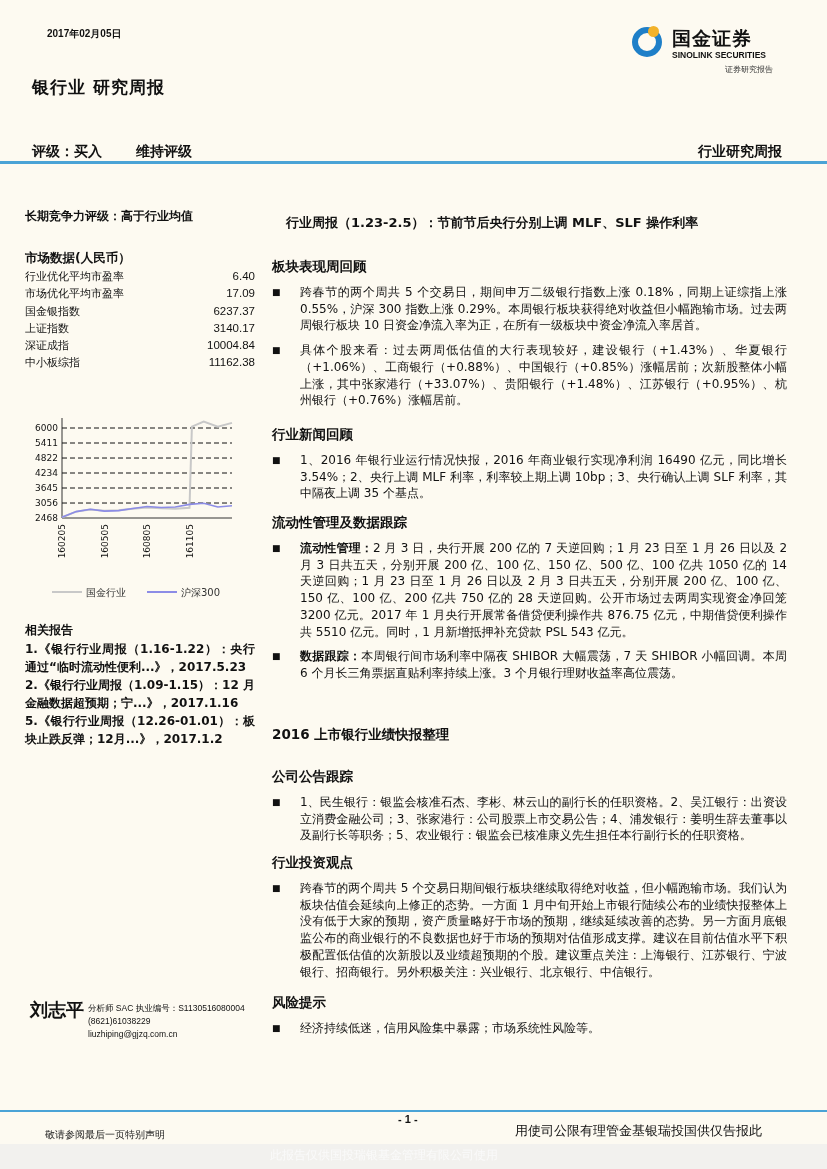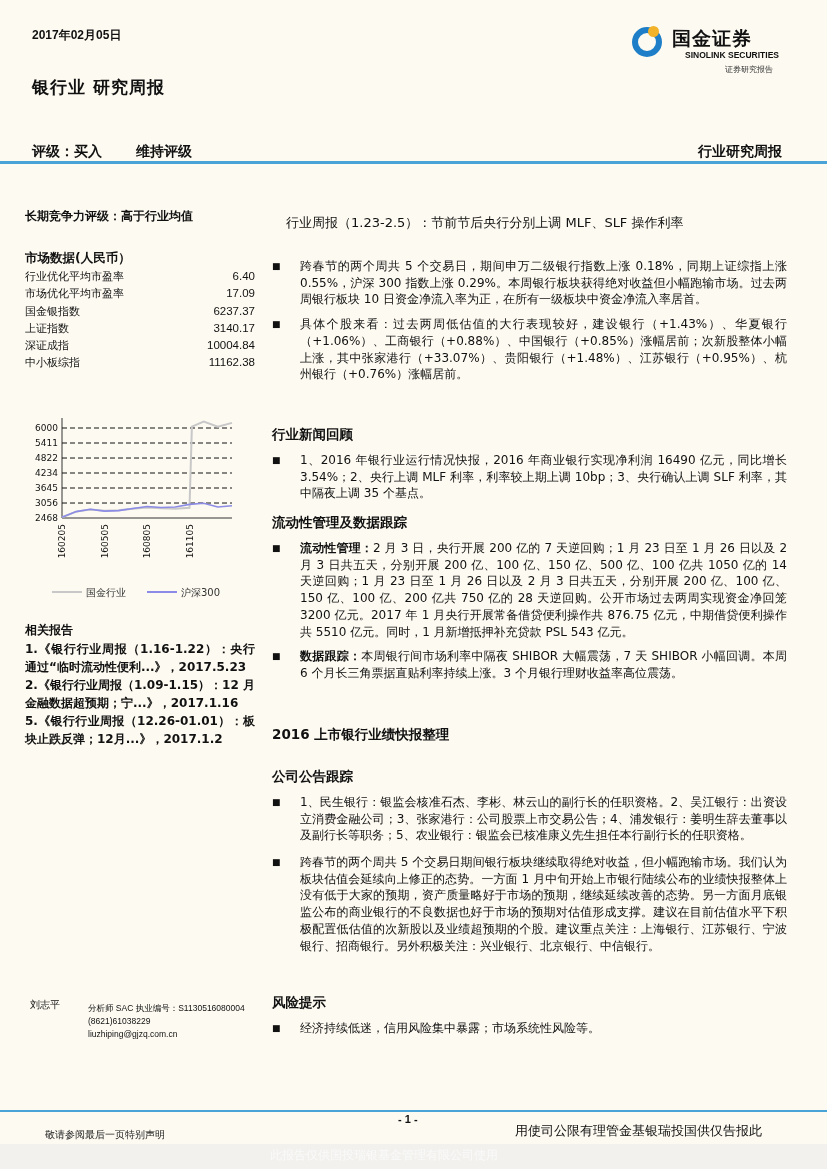--- a/index.html
+++ b/index.html
@@ -2,50 +2,50 @@
 <html><head>
 <meta charset="utf-8">
 <style>
   html, body { margin:0; padding:0; }
   body {
     width:827px; height:1169px; position:relative; overflow:hidden;
     background:#fdfaf1; color:#111;
     font-family:"DejaVu Sans", "Liberation Sans", sans-serif;
   }
   .abs { position:absolute; }
-  .date { left:32px; top:27px; font-size:12px; font-weight:bold; font-family:"Liberation Sans", sans-serif;text-align:center; }
+  .date { left:47px; top:27px; font-size:10px; font-weight:bold; font-family:"Liberation Sans", sans-serif;text-align:center; }
   .title { left:32px; top:76px; font-size:17px; font-weight:bold; letter-spacing:1px; }
   .rating { left:32px; top:143px; font-size:14px; font-weight:bold; }
   .rating .r2 { margin-left:34px; }
   .doctype { right:45px; top:143px; font-size:14px; font-weight:bold; }
   .rule-top { left:0; right:0; top:161px; height:3px; background:#4aa3d6; }
   .logo { left:630px; top:24px; width:160px; height:52px;text-align:center; }
   .logo .circle { position:absolute; left:2px; top:3px; width:30px; height:30px; border-radius:50%; border:6px solid #1e7fc8; box-sizing:border-box; border-right-color:#1e7fc8; }
   .logo .dot { position:absolute; left:18px; top:2px; width:11px; height:11px; border-radius:50%; background:#f2b22a; }
   .logo .cn { position:absolute; left:42px; top:2px; font-size:19px; font-weight:bold; letter-spacing:1px; }
-  .logo .en { position:absolute; left:42px; top:26px; font-size:8.5px; font-weight:bold; font-family:"Liberation Sans", sans-serif;margin-left:13px; }
+  .logo .en { position:absolute; left:42px; top:26px; font-size:8.5px; font-weight:bold; font-family:"Liberation Sans", sans-serif; }
   .logo .sub { position:absolute; left:95px; top:40px; font-size:8px; color:#333; }
 
   
   .lc { left:25px; width:230px; }
   .comp { top:208px; font-size:12px; font-weight:bold; }
   .mkt-title { top:250px; font-size:12.5px; font-weight:bold; }
   .mkt-table { top:268px; width:230px; font-size:11px; }
   .mkt-row { display:flex; justify-content:space-between; height:17.3px; line-height:17px; }
   .mkt-row .v { font-family:"Liberation Sans", sans-serif; font-size:11.5px; }
   .chart { left:22px; top:410px; width:225px; height:205px; }
   .rel-title { top:622px; font-size:12px; font-weight:bold; }
   .rel-list { top:640px; width:230px; font-size:12px; font-weight:bold; line-height:18px; }
   .rel-item { margin-bottom:0; text-align:justify; }
-  .author { left:30px; top:998px; font-size:10px; font-weight:normal; font-family:"DejaVu Serif", serif; }
+  .author { left:30px; top:998px; font-size:18px; font-weight:bold; font-family:"DejaVu Serif", serif; }
   .author-info { left:88px; top:1002px; font-size:8.5px; font-weight:normal; line-height:13px; font-family:"Liberation Sans", sans-serif; }
 
   
   .rc { left:272px; width:515px; }
-  .headline { left:286px; top:214px; font-size:13px; font-weight:normal; }
+  .headline { left:286px; top:214px; font-size:13px; font-weight:bold; }
   .sec { font-size:13.5px; font-weight:bold; }
   .bullet { display:flex; font-size:12px; line-height:16.7px; }
   .bullet .sq { width:28px; flex:none; font-size:9px; line-height:16.7px; }
   .bullet .txt { flex:1; text-align:justify; }
   .bullet .lead { font-weight:bold; }
 
   .rule-bot { left:0; right:0; top:1110px; height:2px; background:#4aa3d6; }
   .pageno { left:398px; top:1113px; font-size:11px; font-weight:bold; font-family:"Liberation Sans", sans-serif; }
   .foot-l { left:45px; top:1128px; font-size:10px; color:#222; }
   .foot-r { left:515px; top:1122px; font-size:13px; color:#111; }
@@ -140,20 +140,21 @@
 <div class="abs author">刘志平</div>
 <div class="abs author-info">
   <div>分析师 SAC 执业编号：S1130516080004</div>
   <div>(8621)61038229</div>
   <div>liuzhiping@gjzq.com.cn</div>
 </div>
 
 <div class="abs headline">行业周报（1.23-2.5）：节前节后央行分别上调 MLF、SLF 操作利率</div>
 <div id="main-body" class="abs rc" style="top:258px;">
     <div class="sec" style="position: absolute; top: 0px; width: 515px;">
+      <div style="margin-bottom: 8px;">板块表现周回顾</div>
       <div class="bullet" style="font-weight: normal; margin-bottom: 8px;">
         <span class="sq">■</span>
         <span class="txt"><span>跨春节的两个周共 5 个交易日，期间申万二级银行指数上涨 0.18%，同期上证综指上涨 0.55%，沪深 300 指数上涨 0.29%。本周银行板块获得绝对收益但小幅跑输市场。过去两周银行板块 10 日资金净流入率为正，在所有一级板块中资金净流入率居首。</span></span>
       </div>
       <div class="bullet" style="font-weight: normal; margin-bottom: 8px;">
         <span class="sq">■</span>
         <span class="txt"><span>具体个股来看：过去两周低估值的大行表现较好，建设银行（+1.43%）、华夏银行（+1.06%）、工商银行（+0.88%）、中国银行（+0.85%）涨幅居前；次新股整体小幅上涨，其中张家港行（+33.07%）、贵阳银行（+1.48%）、江苏银行（+0.95%）、杭州银行（+0.76%）涨幅居前。</span></span>
       </div>
     </div>
     <div class="sec" style="position: absolute; top: 168px; width: 515px;">
@@ -178,20 +179,21 @@
       <div style="margin-bottom: 8px;">2016 上市银行业绩快报整理</div>
     </div>
     <div class="sec" style="position: absolute; top: 510px; width: 515px;">
       <div style="margin-bottom: 8px;">公司公告跟踪</div>
       <div class="bullet" style="font-weight: normal; margin-bottom: 8px;">
         <span class="sq">■</span>
         <span class="txt"><span>1、民生银行：银监会核准石杰、李彬、林云山的副行长的任职资格。2、吴江银行：出资设立消费金融公司；3、张家港行：公司股票上市交易公告；4、浦发银行：姜明生辞去董事以及副行长等职务；5、农业银行：银监会已核准康义先生担任本行副行长的任职资格。</span></span>
       </div>
     </div>
     <div class="sec" style="position: absolute; top: 596px; width: 515px;">
+      <div style="margin-bottom: 8px;">行业投资观点</div>
       <div class="bullet" style="font-weight: normal; margin-bottom: 8px;">
         <span class="sq">■</span>
         <span class="txt"><span>跨春节的两个周共 5 个交易日期间银行板块继续取得绝对收益，但小幅跑输市场。我们认为板块估值会延续向上修正的态势。一方面 1 月中旬开始上市银行陆续公布的业绩快报整体上没有低于大家的预期，资产质量略好于市场的预期，继续延续改善的态势。另一方面月底银监公布的商业银行的不良数据也好于市场的预期对估值形成支撑。建议在目前估值水平下积极配置低估值的次新股以及业绩超预期的个股。建议重点关注：上海银行、江苏银行、宁波银行、招商银行。另外积极关注：兴业银行、北京银行、中信银行。</span></span>
       </div>
     </div>
     <div class="sec" style="position: absolute; top: 736px; width: 515px;">
       <div style="margin-bottom: 8px;">风险提示</div>
       <div class="bullet" style="font-weight: normal; margin-bottom: 8px;">
         <span class="sq">■</span>
         <span class="txt"><span>经济持续低迷，信用风险集中暴露；市场系统性风险等。</span></span>

